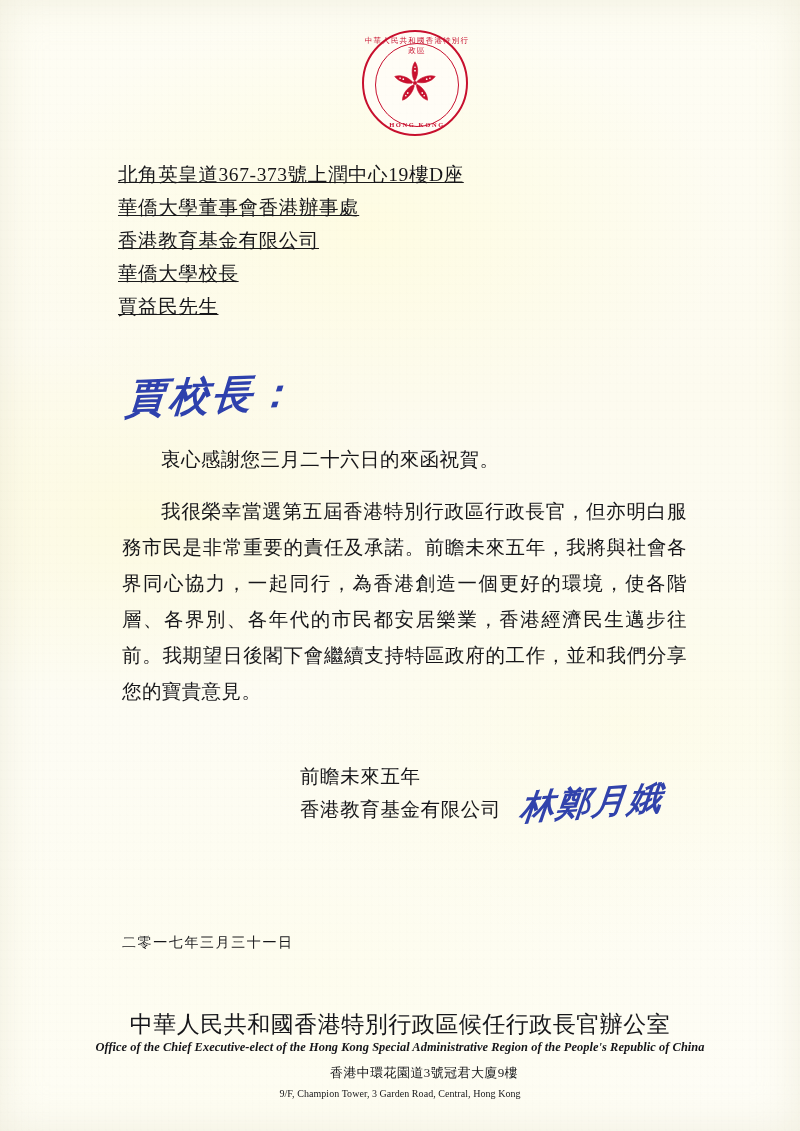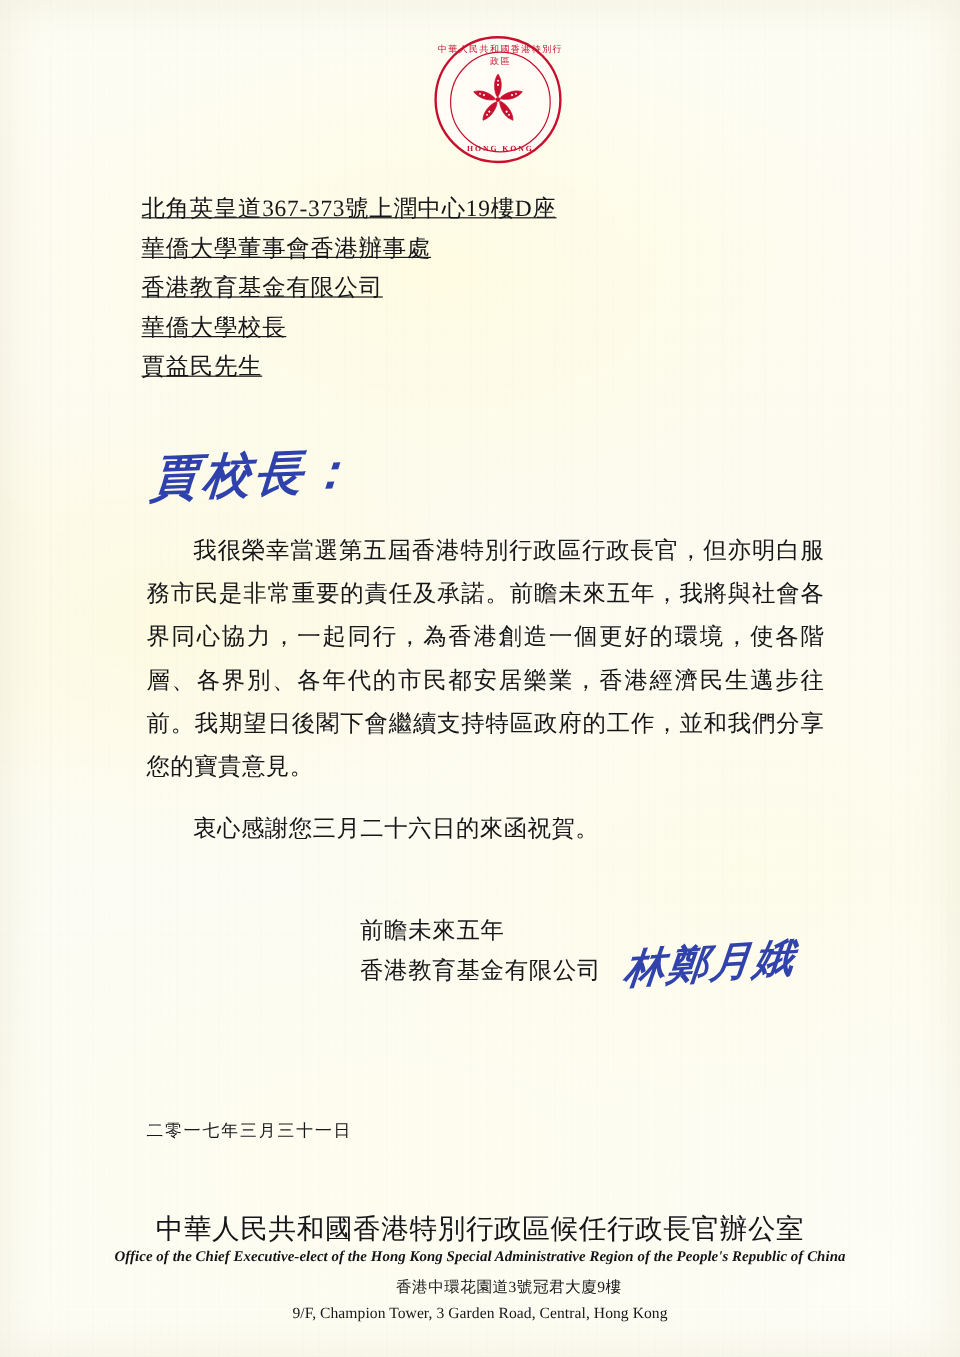--- a/index.html
+++ b/index.html
@@ -234,21 +234,21 @@
   }
   .footer .f-cn-2 {
     font-size: 13px;
     letter-spacing: 0.4px;
     color: #17171a;
     line-height: 22px;
     margin-top: 5px;
     padding-left: 48px;
   }
   .footer .f-en-2 {
-    font-size: 13px;
+    font-size: 10px;
     letter-spacing: 0.05px;
     color: #17171a;
     line-height: 19px;
   }
 </style>
 </head>
 <body>
 
 <div class="page">
   <div class="edge-shadow"></div>
@@ -297,22 +297,22 @@
     <div class="line">北角英皇道367-373號上潤中心19樓D座</div>
     <div class="line">華僑大學董事會香港辦事處</div>
     <div class="line">香港教育基金有限公司</div>
     <div class="line">華僑大學校長</div>
     <div class="line">賈益民先生</div>
   </div>
 
   <div class="salutation">賈校長：</div>
 
   <div class="body-text">
+    <p>衷心感謝您三月二十六日的來函祝賀。</p>
     <p>我很榮幸當選第五屆香港特別行政區行政長官，但亦明白服務市民是非常重要的責任及承諾。前瞻未來五年，我將與社會各界同心協力，一起同行，為香港創造一個更好的環境，使各階層、各界別、各年代的市民都安居樂業，香港經濟民生邁步往前。我期望日後閣下會繼續支持特區政府的工作，並和我們分享您的寶貴意見。</p>
-    <p>衷心感謝您三月二十六日的來函祝賀。</p>
   </div>
 
   <div class="sign-block">
     <div class="l1">前瞻未來五年</div>
     <div class="l2">香港教育基金有限公司</div>
   </div>
   <div class="handwritten-sign">林鄭月娥</div>
   <div class="stamp-ghost"></div>
 
   <div class="date-line">二零一七年三月三十一日</div>

